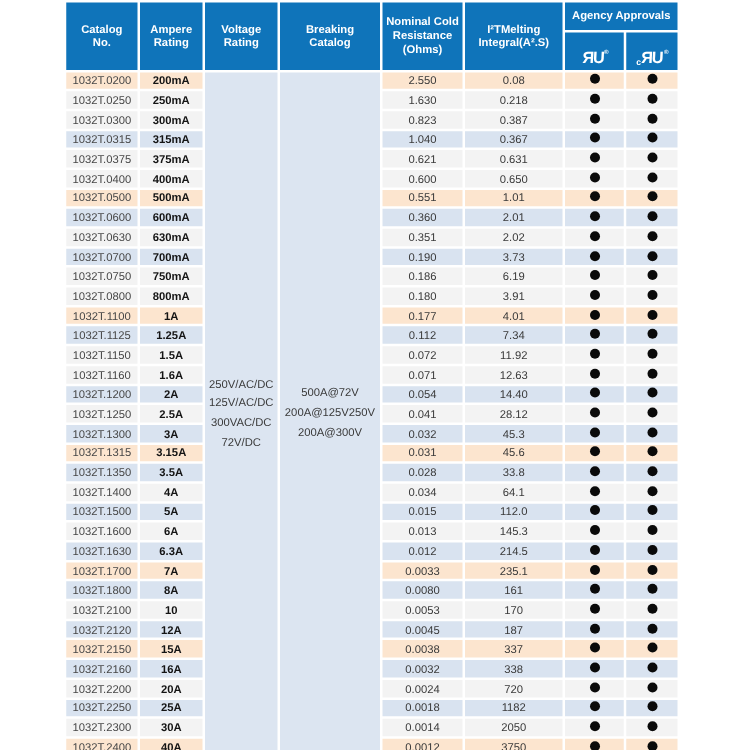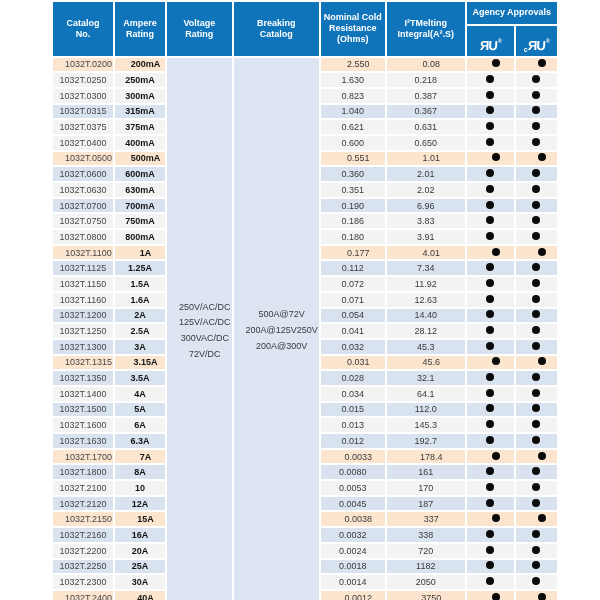--- a/index.html
+++ b/index.html
@@ -42,21 +42,21 @@
   .mark .reg{font-size:5px;vertical-align:super;position:relative;top:-3px;left:1px;}
 
   tbody td{
     height:13.7px;
     font-size:9px;color:#3a3a3a;
     text-align:center;vertical-align:middle;
     padding:0 1px;overflow:hidden;white-space:nowrap;
   }
   tbody td.td-ampere{font-weight:700;color:#141414;}
   tbody td.td-catalog{color:#474747;}
-  tr.band-peach td{background:var(--band-peach,#fce5cf);padding-left:12px;}
+  tr.band-peach td{background:var(--band-peach,#fce5cf);}
   tr.band-blue td{background:var(--band-blue,#d9e3f0);}
   tr.band-white td{background:var(--band-white,#f3f3f3);}
   tbody td.td-merged{
     background:var(--merged-bg,#dce5f1) !important;
     white-space:pre-line;line-height:15.7px;
     vertical-align:middle;color:#3a3a3a;
   }
   .dot{
     display:inline-block;width:8px;height:8px;border-radius:50%;
     background:var(--dot,#0a0a0a);
@@ -180,29 +180,29 @@
           <td class="td-ampere">630mA</td>
           <td class="td-resist">0.351</td>
           <td class="td-i2t">2.02</td>
           <td class="td-ul"><span class="dot"></span></td>
           <td class="td-cul"><span class="dot"></span></td>
         </tr>
         <tr class="band-blue">
           <td class="td-catalog">1032T.0700</td>
           <td class="td-ampere">700mA</td>
           <td class="td-resist">0.190</td>
-          <td class="td-i2t">6.96</td>
+          <td class="td-i2t">3.73</td>
           <td class="td-ul"><span class="dot"></span></td>
           <td class="td-cul"><span class="dot"></span></td>
         </tr>
         <tr class="band-white">
           <td class="td-catalog">1032T.0750</td>
           <td class="td-ampere">750mA</td>
           <td class="td-resist">0.186</td>
-          <td class="td-i2t">3.83</td>
+          <td class="td-i2t">6.19</td>
           <td class="td-ul"><span class="dot"></span></td>
           <td class="td-cul"><span class="dot"></span></td>
         </tr>
         <tr class="band-white">
           <td class="td-catalog">1032T.0800</td>
           <td class="td-ampere">800mA</td>
           <td class="td-resist">0.180</td>
           <td class="td-i2t">3.91</td>
           <td class="td-ul"><span class="dot"></span></td>
           <td class="td-cul"><span class="dot"></span></td>
@@ -268,21 +268,21 @@
           <td class="td-ampere">3.15A</td>
           <td class="td-resist">0.031</td>
           <td class="td-i2t">45.6</td>
           <td class="td-ul"><span class="dot"></span></td>
           <td class="td-cul"><span class="dot"></span></td>
         </tr>
         <tr class="band-blue">
           <td class="td-catalog">1032T.1350</td>
           <td class="td-ampere">3.5A</td>
           <td class="td-resist">0.028</td>
-          <td class="td-i2t">32.1</td>
+          <td class="td-i2t">33.8</td>
           <td class="td-ul"><span class="dot"></span></td>
           <td class="td-cul"><span class="dot"></span></td>
         </tr>
         <tr class="band-white">
           <td class="td-catalog">1032T.1400</td>
           <td class="td-ampere">4A</td>
           <td class="td-resist">0.034</td>
           <td class="td-i2t">64.1</td>
           <td class="td-ul"><span class="dot"></span></td>
           <td class="td-cul"><span class="dot"></span></td>
@@ -300,29 +300,29 @@
           <td class="td-ampere">6A</td>
           <td class="td-resist">0.013</td>
           <td class="td-i2t">145.3</td>
           <td class="td-ul"><span class="dot"></span></td>
           <td class="td-cul"><span class="dot"></span></td>
         </tr>
         <tr class="band-blue">
           <td class="td-catalog">1032T.1630</td>
           <td class="td-ampere">6.3A</td>
           <td class="td-resist">0.012</td>
-          <td class="td-i2t">192.7</td>
+          <td class="td-i2t">214.5</td>
           <td class="td-ul"><span class="dot"></span></td>
           <td class="td-cul"><span class="dot"></span></td>
         </tr>
         <tr class="band-peach">
           <td class="td-catalog">1032T.1700</td>
           <td class="td-ampere">7A</td>
           <td class="td-resist">0.0033</td>
-          <td class="td-i2t">178.4</td>
+          <td class="td-i2t">235.1</td>
           <td class="td-ul"><span class="dot"></span></td>
           <td class="td-cul"><span class="dot"></span></td>
         </tr>
         <tr class="band-blue">
           <td class="td-catalog">1032T.1800</td>
           <td class="td-ampere">8A</td>
           <td class="td-resist">0.0080</td>
           <td class="td-i2t">161</td>
           <td class="td-ul"><span class="dot"></span></td>
           <td class="td-cul"><span class="dot"></span></td>

